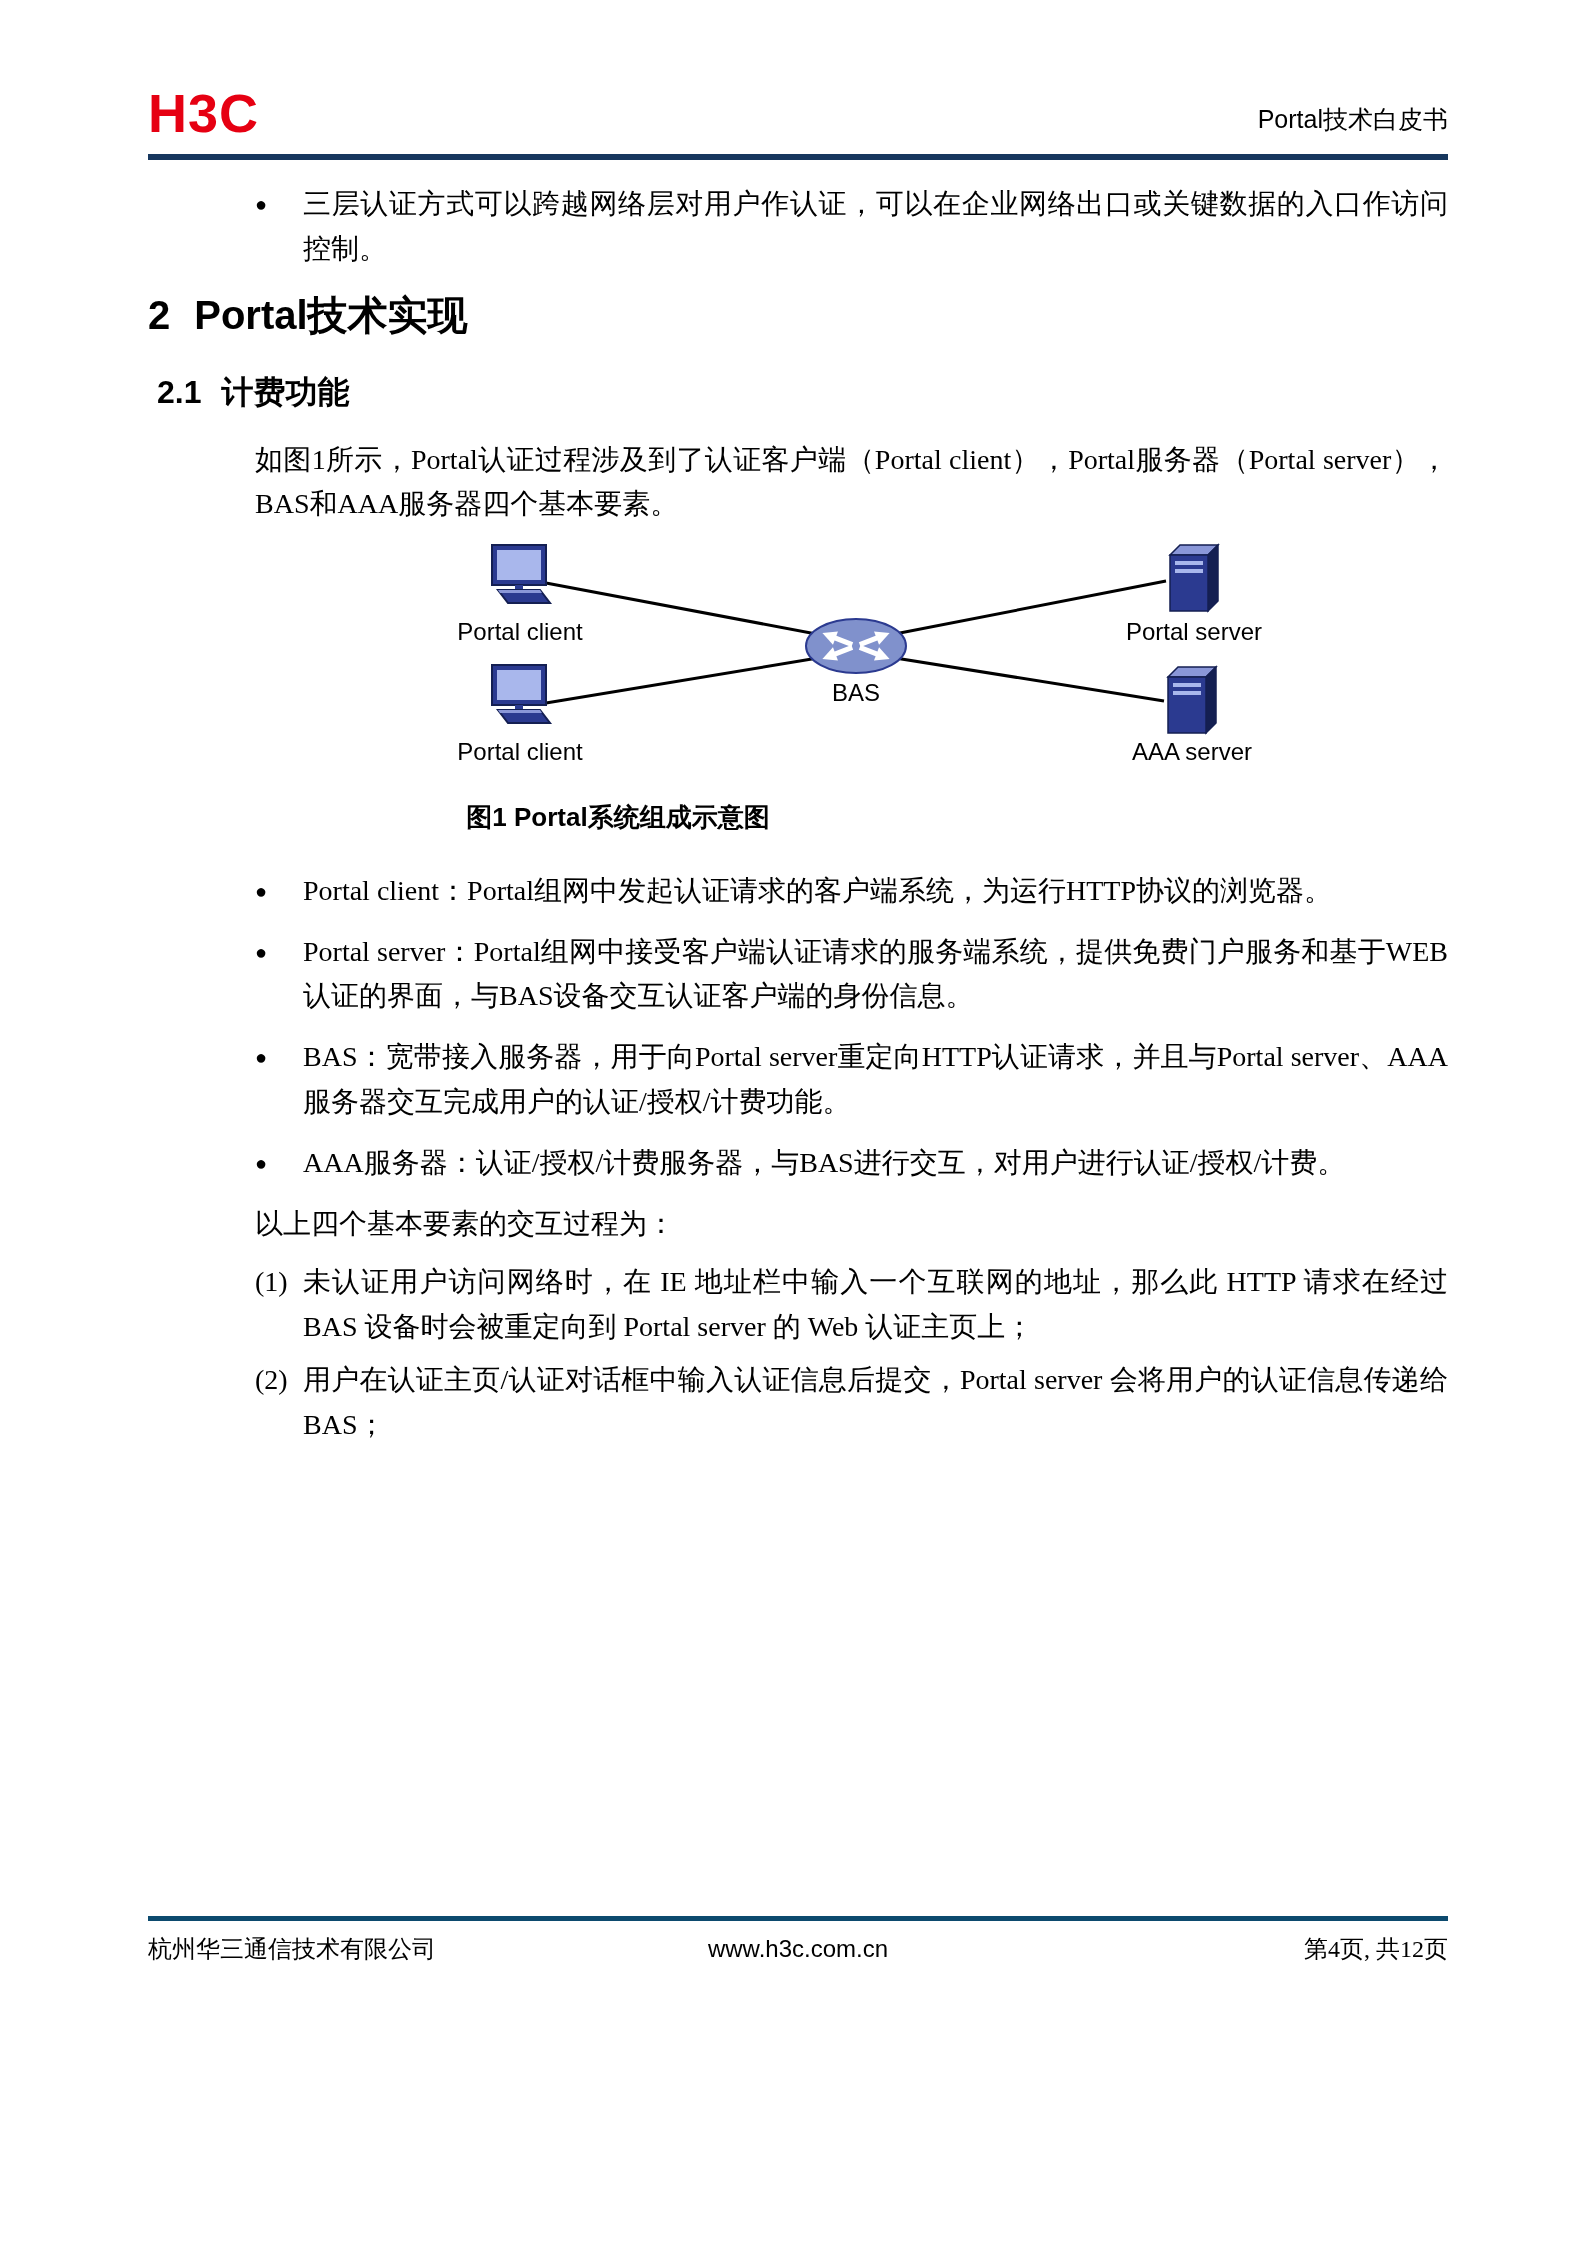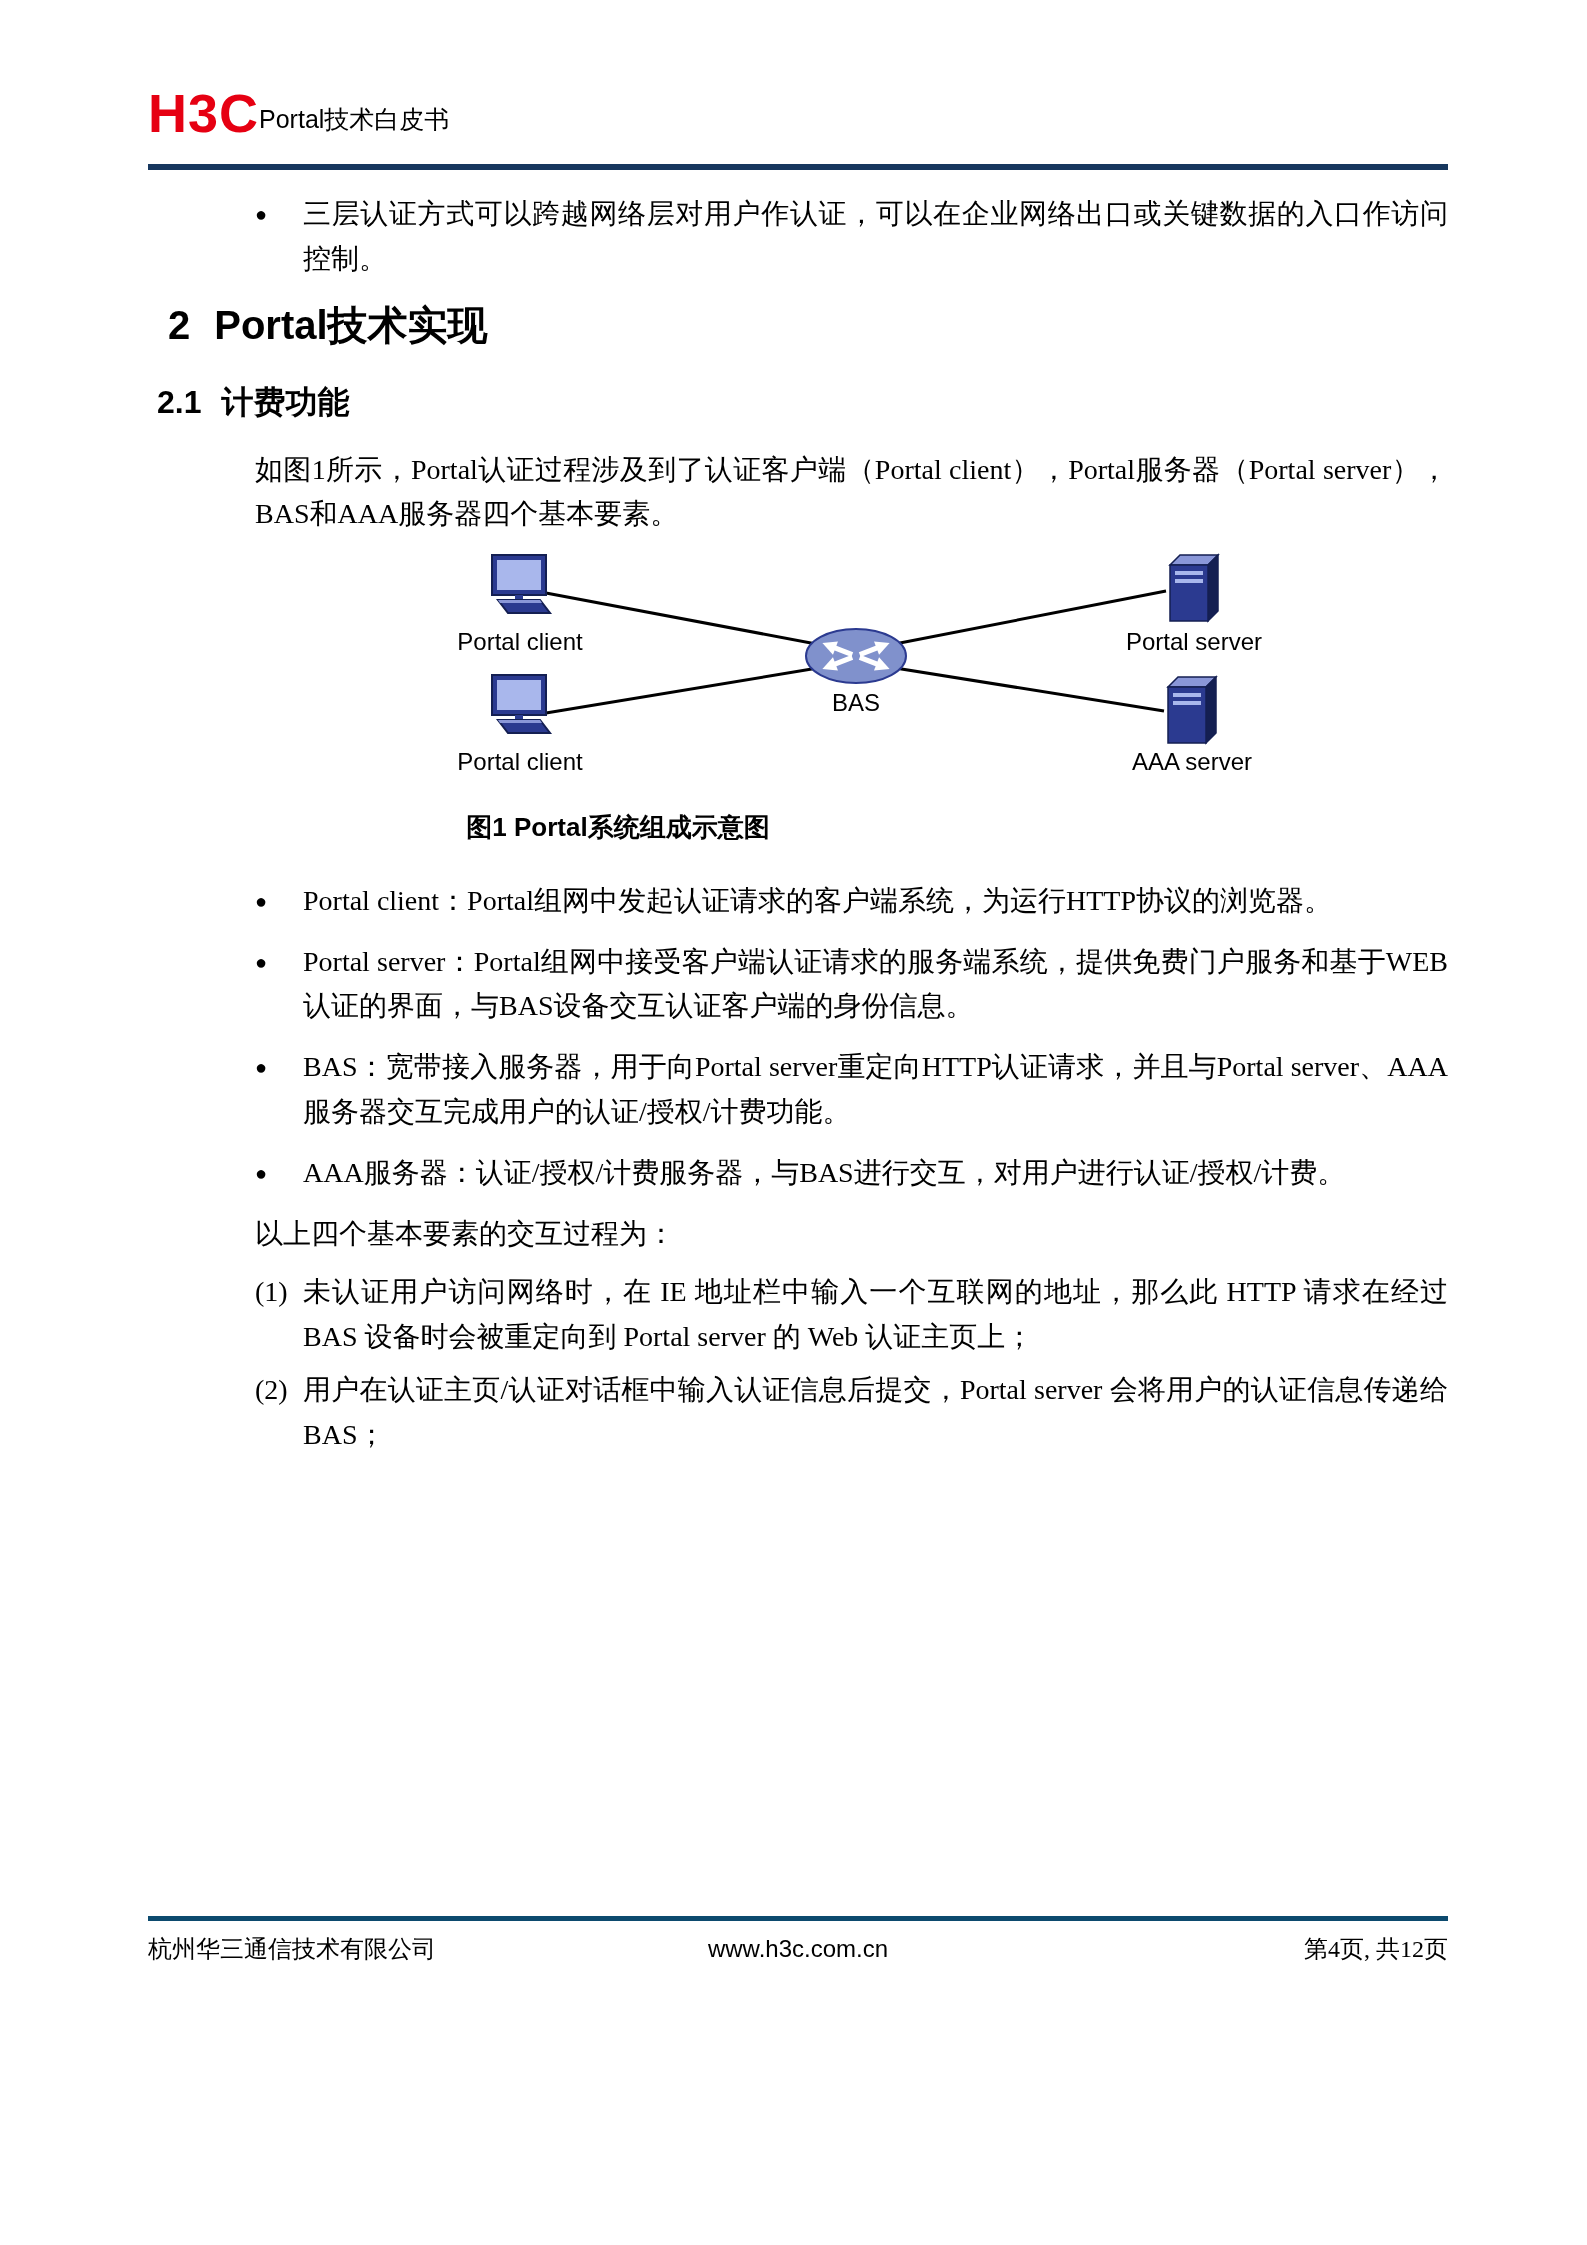--- a/index.html
+++ b/index.html
@@ -11,23 +11,24 @@
     width: 1587px;
     height: 2245px;
     background: #ffffff;
     overflow: hidden;
   }
 
   
   .header {
     margin: 0 139px 0 148px;
     padding-top: 86px;
-    padding-bottom: 24px;
+    padding-bottom: 14px;
     border-bottom: 6px solid #17375e;
     display: flex;
+    justify-content: space-between;
     align-items: flex-end;
   }
   .logo {
     font-family: "Liberation Sans", "DejaVu Sans", sans-serif;
     font-weight: 800;
     font-size: 54px;
     line-height: 1;
     color: #e60012;
     letter-spacing: 1px;
   }
@@ -63,21 +64,20 @@
   .bullet-text, .step-text { flex: 1 1 auto; }
 
   .intro-bullet { margin-top: 22px; }
 
   .h1 {
     margin-top: 18px;
     font-family: "Liberation Sans", "DejaVu Sans", sans-serif;
     font-size: 40px;
     font-weight: bold;
     line-height: 1.25;
-    margin-left: 20px;
   }
   .h1 .h-num { margin-right: 24px; }
   .h2 {
     margin-top: 32px;
     font-family: "Liberation Sans", "DejaVu Sans", sans-serif;
     font-size: 32px;
     font-weight: bold;
     line-height: 1.25;
   }
   .h2 .h-num { margin-right: 20px; margin-left: 9px; }

